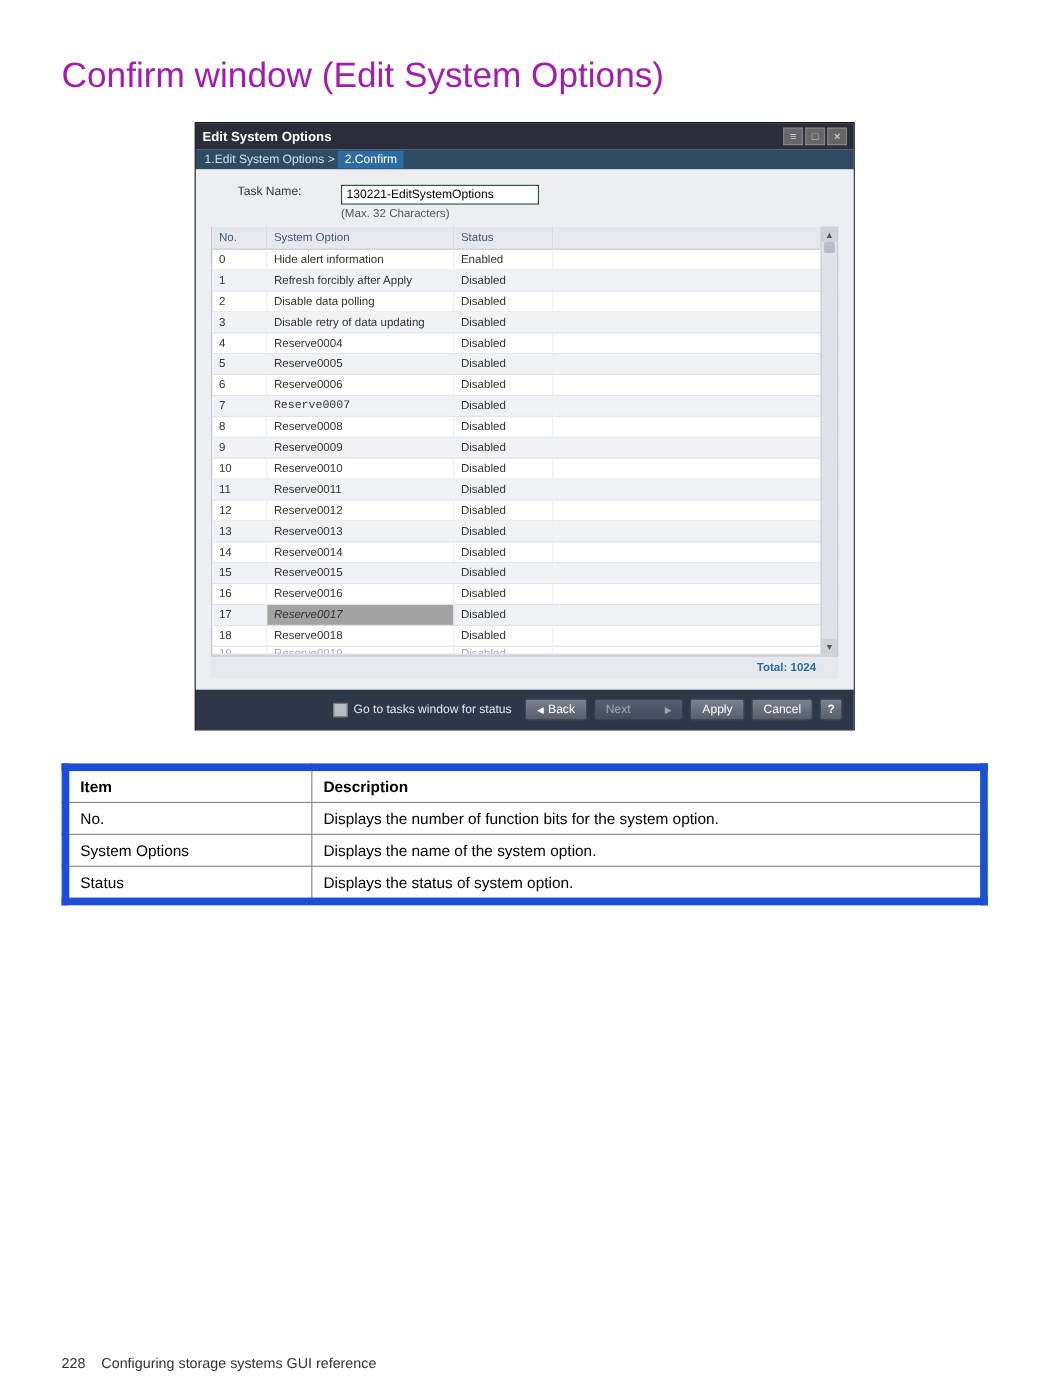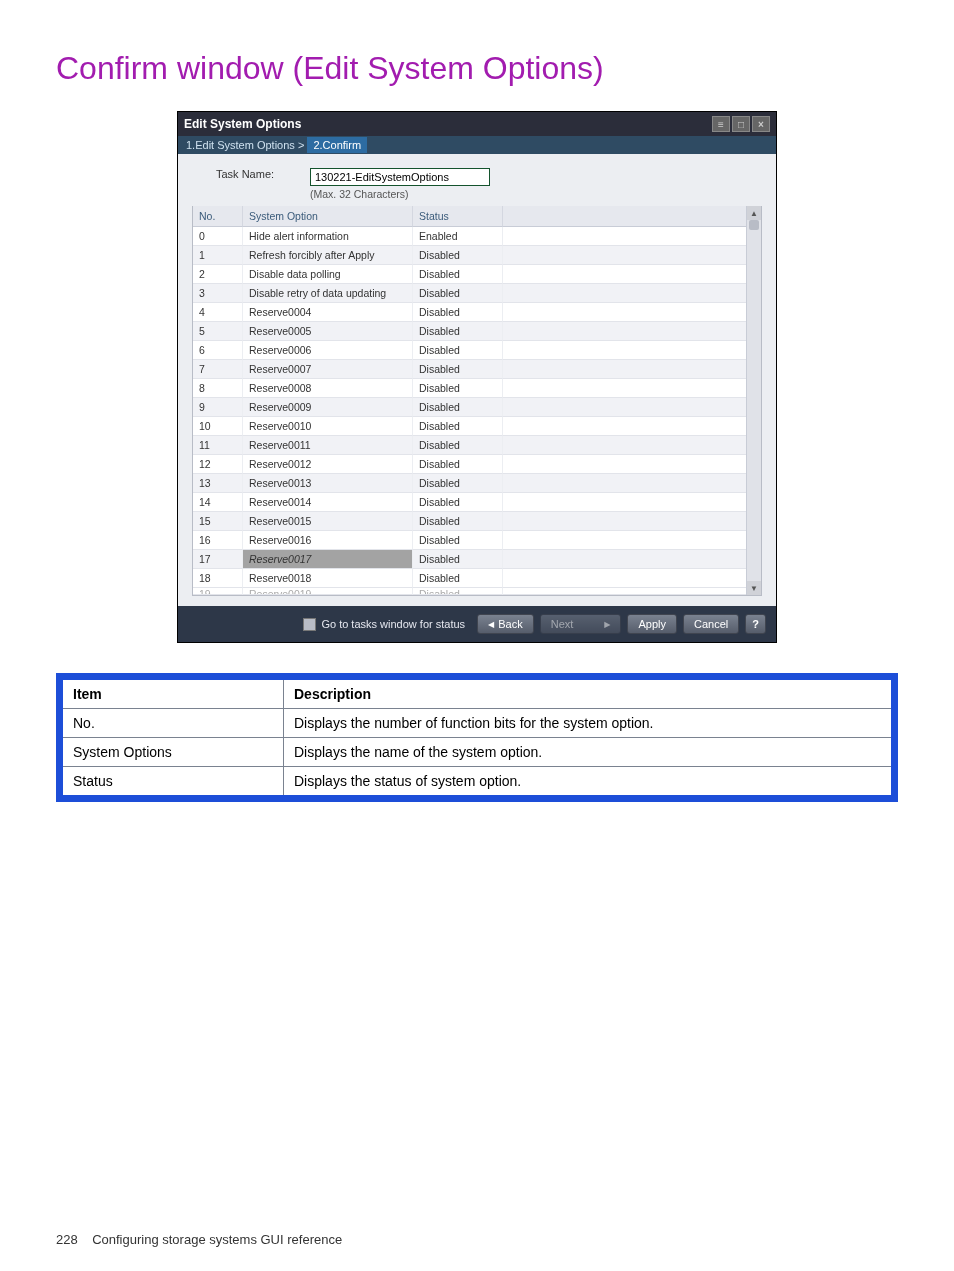--- a/index.html
+++ b/index.html
@@ -97,21 +97,21 @@
             <div class="cell"></div>
             <div class="cell" style="background: rgb(241, 242, 246);">5</div>
             <div class="cell" style="background: rgb(241, 242, 246);">Reserve0005</div>
             <div class="cell" style="background: rgb(241, 242, 246);">Disabled</div>
             <div class="cell" style="background: rgb(241, 242, 246);"></div>
             <div class="cell">6</div>
             <div class="cell">Reserve0006</div>
             <div class="cell">Disabled</div>
             <div class="cell"></div>
             <div class="cell" style="background: rgb(241, 242, 246);">7</div>
-            <div class="cell" style="background: rgb(241, 242, 246);">Reserve0007</div>
+            <div class="cell" style="background: rgb(241, 242, 246); font-family: Liberation Mono, monospace;">Reserve0007</div>
             <div class="cell" style="background: rgb(241, 242, 246);">Disabled</div>
             <div class="cell" style="background: rgb(241, 242, 246);"></div>
             <div class="cell">8</div>
             <div class="cell">Reserve0008</div>
             <div class="cell">Disabled</div>
             <div class="cell"></div>
             <div class="cell" style="background: rgb(241, 242, 246);">9</div>
             <div class="cell" style="background: rgb(241, 242, 246);">Reserve0009</div>
             <div class="cell" style="background: rgb(241, 242, 246);">Disabled</div>
             <div class="cell" style="background: rgb(241, 242, 246);"></div>
@@ -154,20 +154,24 @@
             <div class="cell" style="color: rgb(170, 170, 170); height: 6px; overflow: hidden; padding: 0px 6px;">19</div>
             <div class="cell" style="color: rgb(170, 170, 170); height: 6px; overflow: hidden; padding: 0px 6px;">Reserve0019</div>
             <div class="cell" style="color: rgb(170, 170, 170); height: 6px; overflow: hidden; padding: 0px 6px;">Disabled</div>
             <div class="cell" style="color: rgb(170, 170, 170); height: 6px; overflow: hidden; padding: 0px 6px;"></div>
           </div>
         <div class="scrollbar">
           <div class="arrow">▲</div>
           <div class="thumb"></div>
           <div class="arrow" style="position:absolute;bottom:0;left:0;right:0;">▼</div>
         </div>
+      </div>
+      <div class="total-row">
+        <span>Total:</span>
+        <span>1024</span>
       </div>
     </div>
     <div class="footer">
       <label class="chk">
         <span class="box"></span>
         <span>Go to tasks window for status</span>
       </label>
       <div class="btn">
           <span class="tri">◀</span>
           <span>Back</span>

